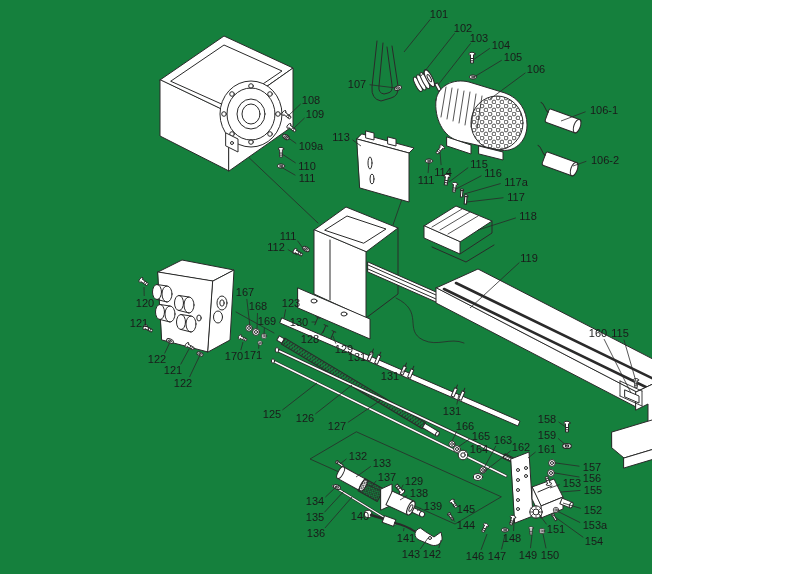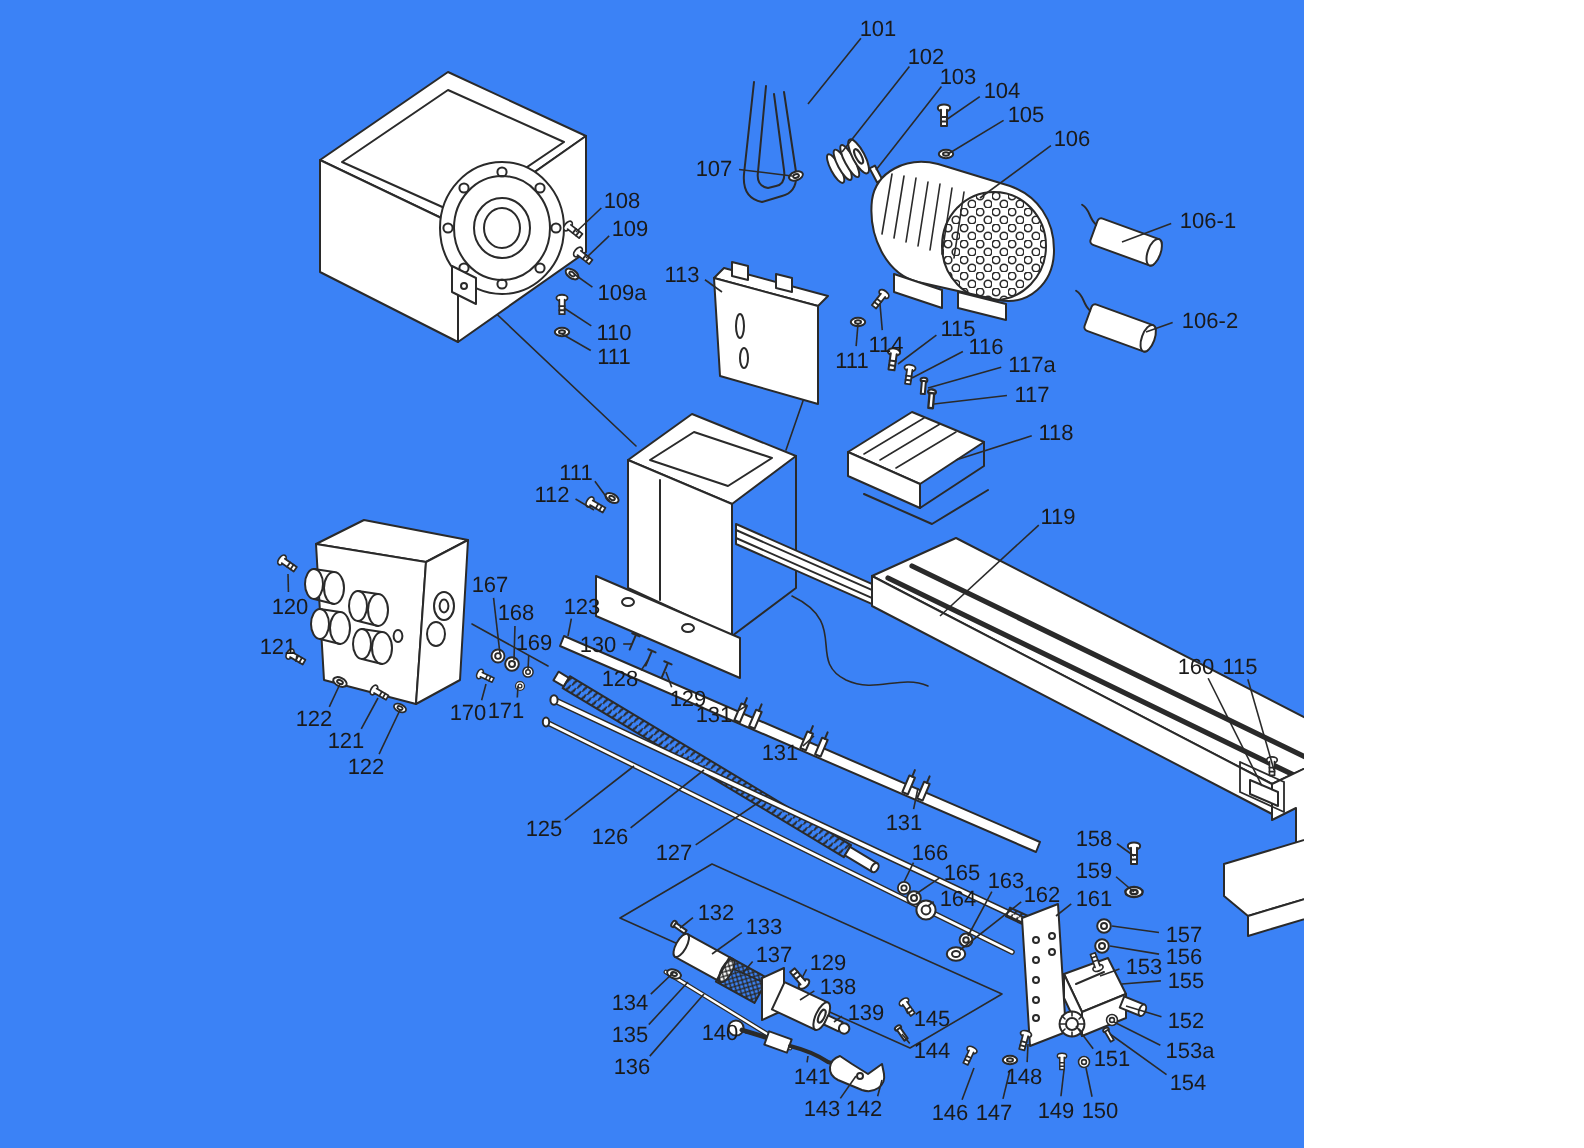--- a/index.html
+++ b/index.html
@@ -1,16 +1,16 @@
 <!DOCTYPE html>
 <html><head>
 <meta charset="utf-8">
 <style>
   html,body{margin:0;padding:0;background:#ffffff;}
-  .stage{position:relative;width:652px;height:574px;background:#3b82f6;overflow:hidden;
+  .stage{position:relative;width:652px;height:574px;background:#15803d;overflow:hidden;
          font-family:"Liberation Sans", sans-serif;}
   .stage svg{position:absolute;left:0;top:0;}
   #overlay text{font-family:"Liberation Sans", sans-serif;font-size:11px;fill:#1a1a1a;}
 </style>
 </head>
 <body>
 
 <div class="stage">
 
 <svg id="drawing" width="792" height="574" viewBox="0 0 792 574">

